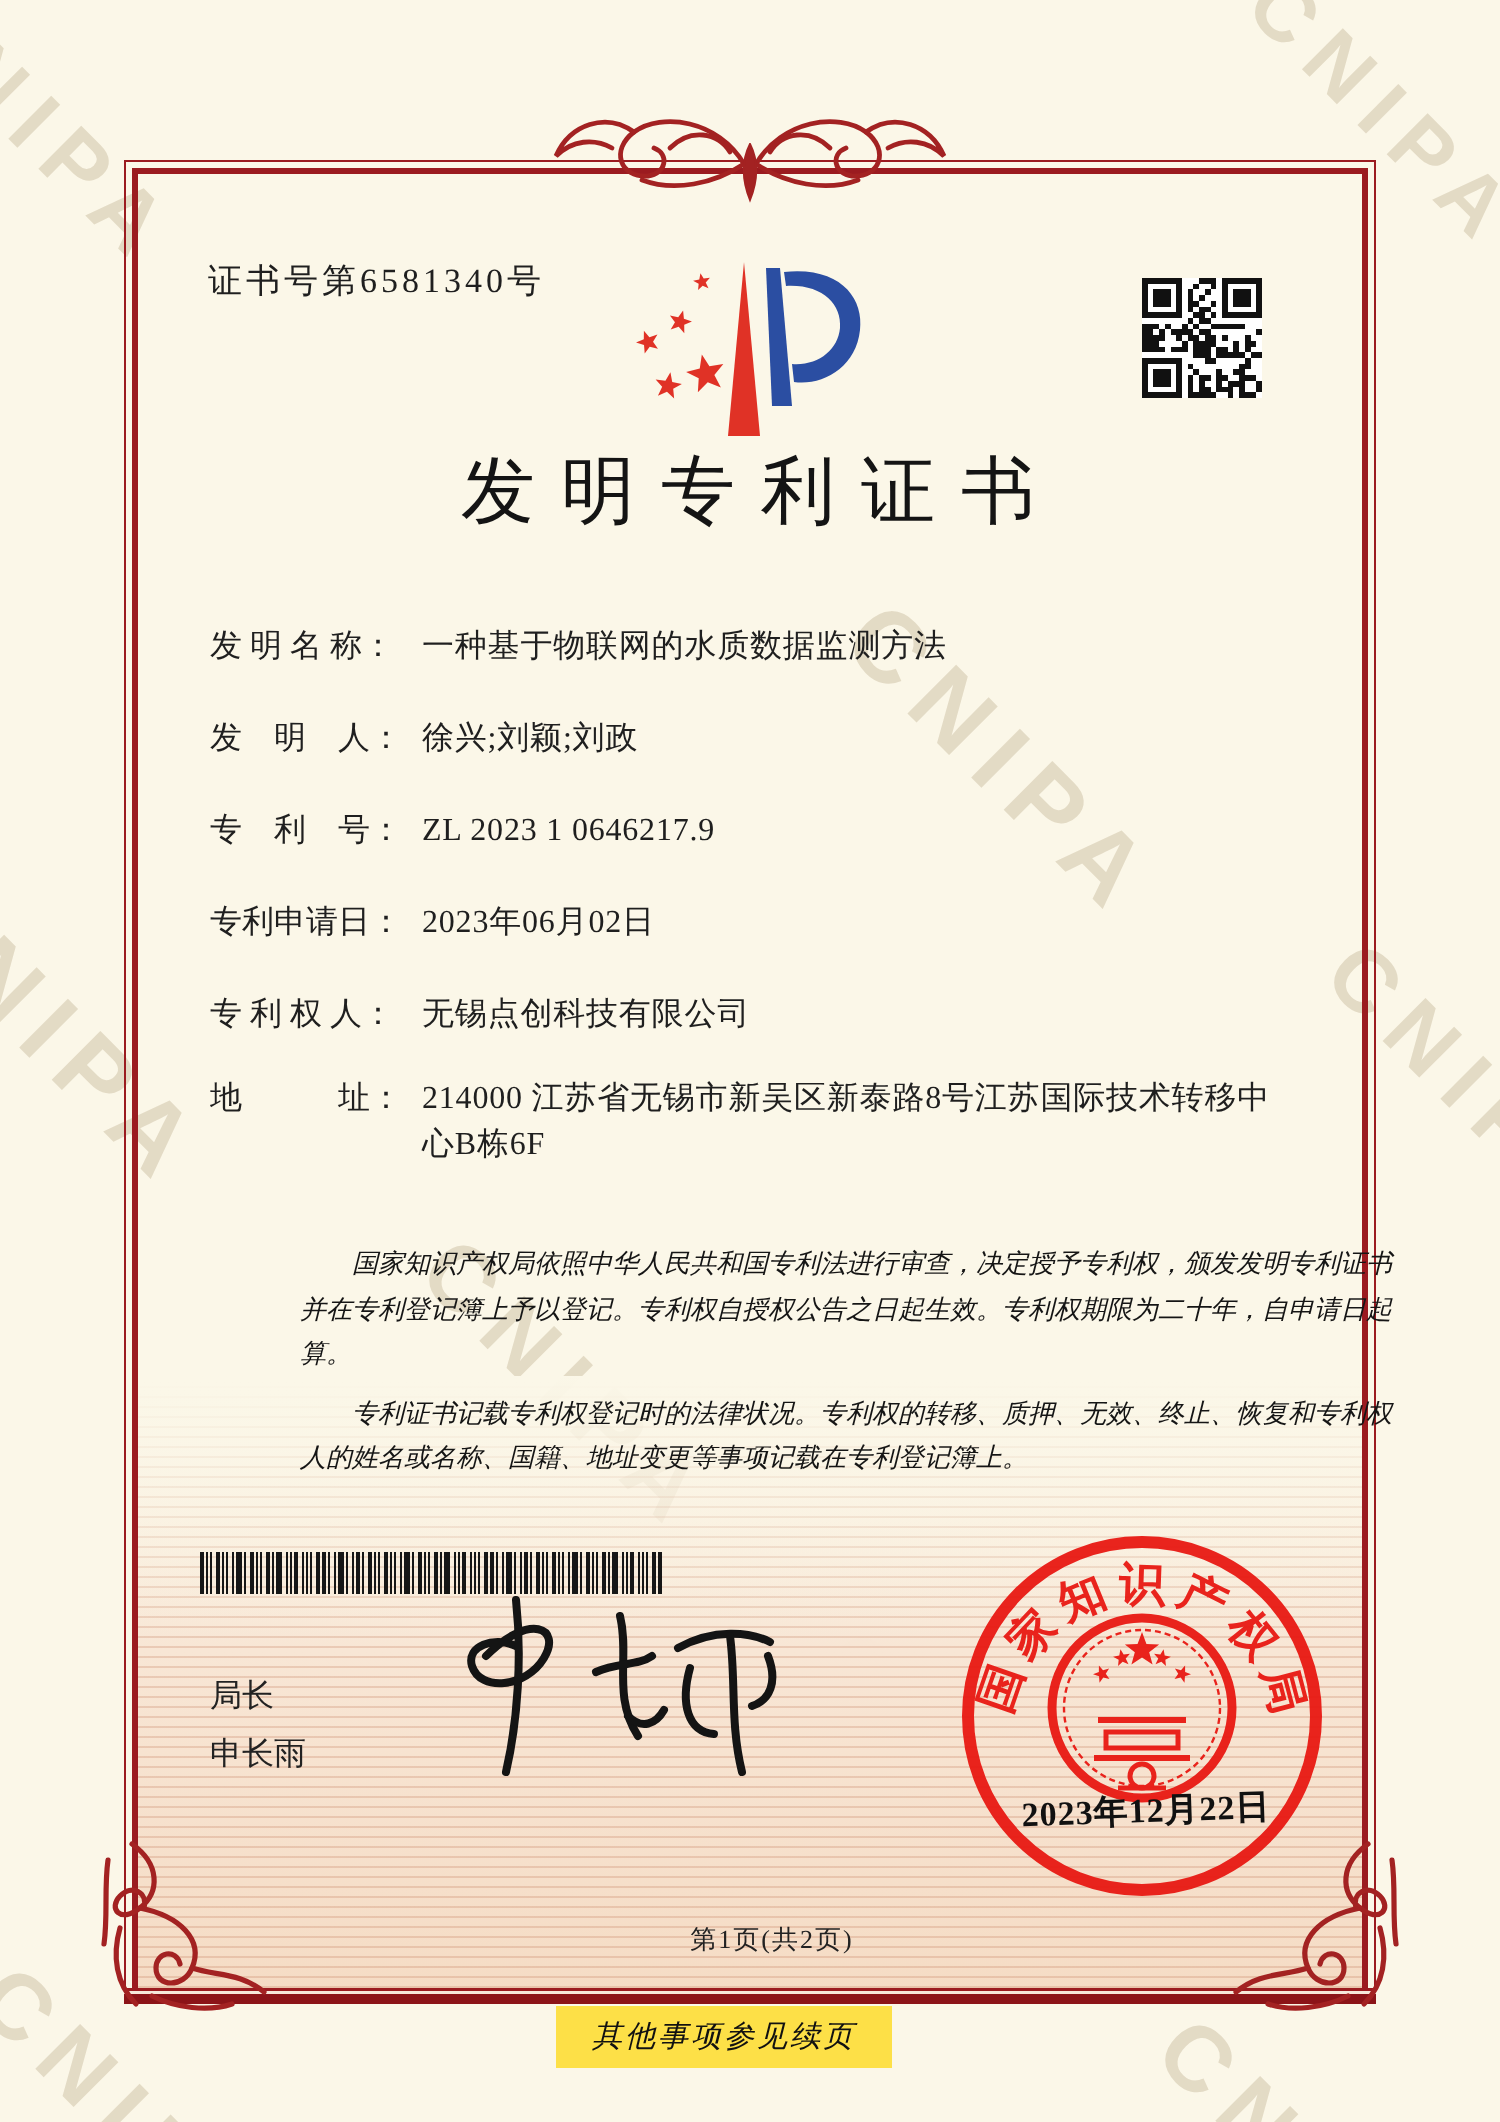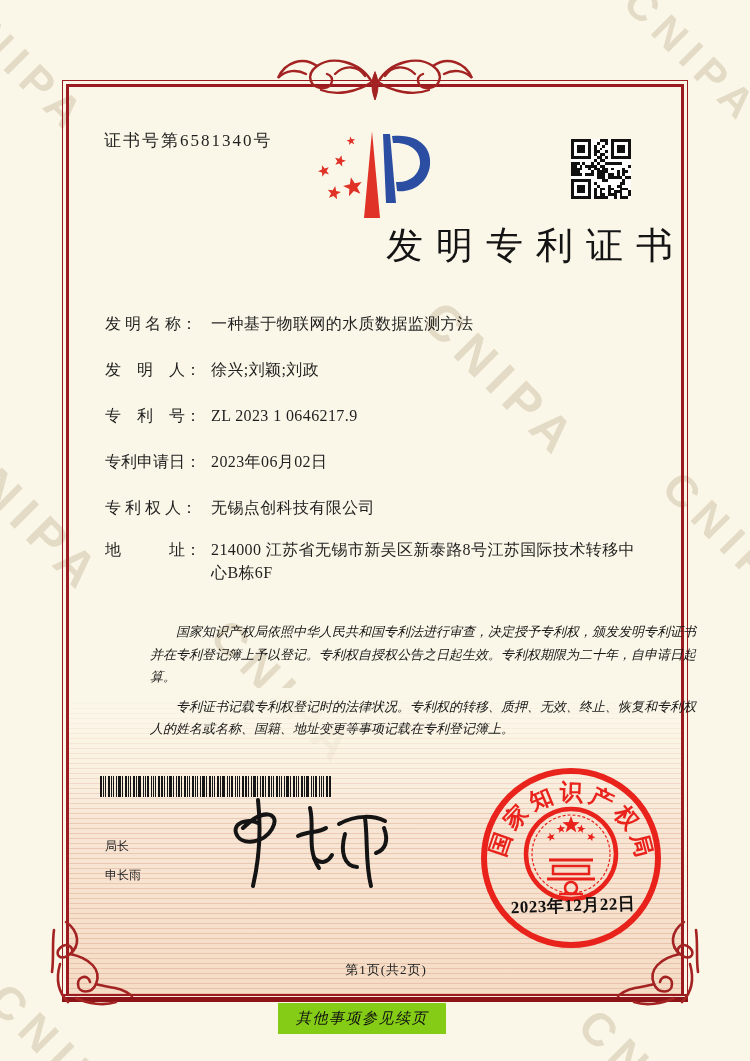--- a/index.html
+++ b/index.html
@@ -22,42 +22,42 @@
        repeating-linear-gradient(180deg, rgba(198,128,98,0.28) 0 1px, rgba(0,0,0,0) 1px 5px),
        linear-gradient(180deg, rgba(250,241,226,0) 0%, #f8e6d5 45%, #f5dcc5 100%);}
   .guilloche-fade{position:absolute;left:67px;top:688px;width:616px;height:140px;
      background:linear-gradient(180deg,#fbf7e8 0%,rgba(251,247,232,0) 95%);}
   
   .ornament{position:absolute;pointer-events:none;}
   
   .cert-no{position:absolute;left:104px;top:129px;font-size:17px;letter-spacing:2px;}
   .logo{position:absolute;left:316px;top:129px;}
   .qr{position:absolute;left:571px;top:139px;width:60px;height:60px;background:#fff;}
-  .title{position:absolute;left:62px;top:221px;width:624px;text-align:right;
+  .title{position:absolute;left:62px;top:221px;width:624px;text-align:center;
          font-size:37px;letter-spacing:13px;text-indent:13px;font-weight:500;color:#141414;}
   
   .row{position:absolute;left:105px;width:548px;font-size:16px;line-height:1.45;}
   .row .lbl{display:inline-block;width:106px;vertical-align:top;white-space:pre;}
   .row .val{display:inline-block;vertical-align:top;width:430px;letter-spacing:0.4px;}
   .pair2{position:absolute;left:252px;top:0;white-space:nowrap;}
   
   .body-text{position:absolute;left:104px;top:621px;width:546px;font-size:13px;
      line-height:1.74;text-align:justify;font-style:italic;color:#151515;margin-left:46px;}
   .body-text p{margin:0 0 7px 0;text-indent:2em;}
   
   .barcode{position:absolute;left:100px;top:776px;}
   .officer{position:absolute;left:105px;font-family:Liberation Serif, serif;
-           font-size:12px;font-weight:500;color:#222;}
+           font-size:16px;font-weight:500;color:#222;}
   .sig{position:absolute;left:213px;top:788px;}
   .seal{position:absolute;left:479px;top:766px;}
   .seal-date{position:absolute;left:507px;top:894px;width:132px;text-align:center;
      font-size:17px;font-weight:bold;color:#111;transform:rotate(-2deg);letter-spacing:0.5px;}
   .page-num{position:absolute;left:74px;top:961px;width:624px;text-align:center;
      font-size:13px;letter-spacing:1px;color:#222;}
-  .cont-box{position:absolute;left:278px;top:1003px;width:168px;height:31px;background:#84cc16;
+  .cont-box{position:absolute;left:278px;top:1003px;width:168px;height:31px;background:#fde047;
      display:flex;align-items:center;justify-content:center;font-style:italic;
      font-size:15px;letter-spacing:1.5px;color:#111;}
 </style>
 </head>
 <body>
 
 <div class="page">
 
   <div class="wm" style="left:-28px;top:-18px;font-size:44px;">CNIPA</div>
   <div class="wm" style="left:648px;top:-22px;font-size:42px;">CNIPA</div>

